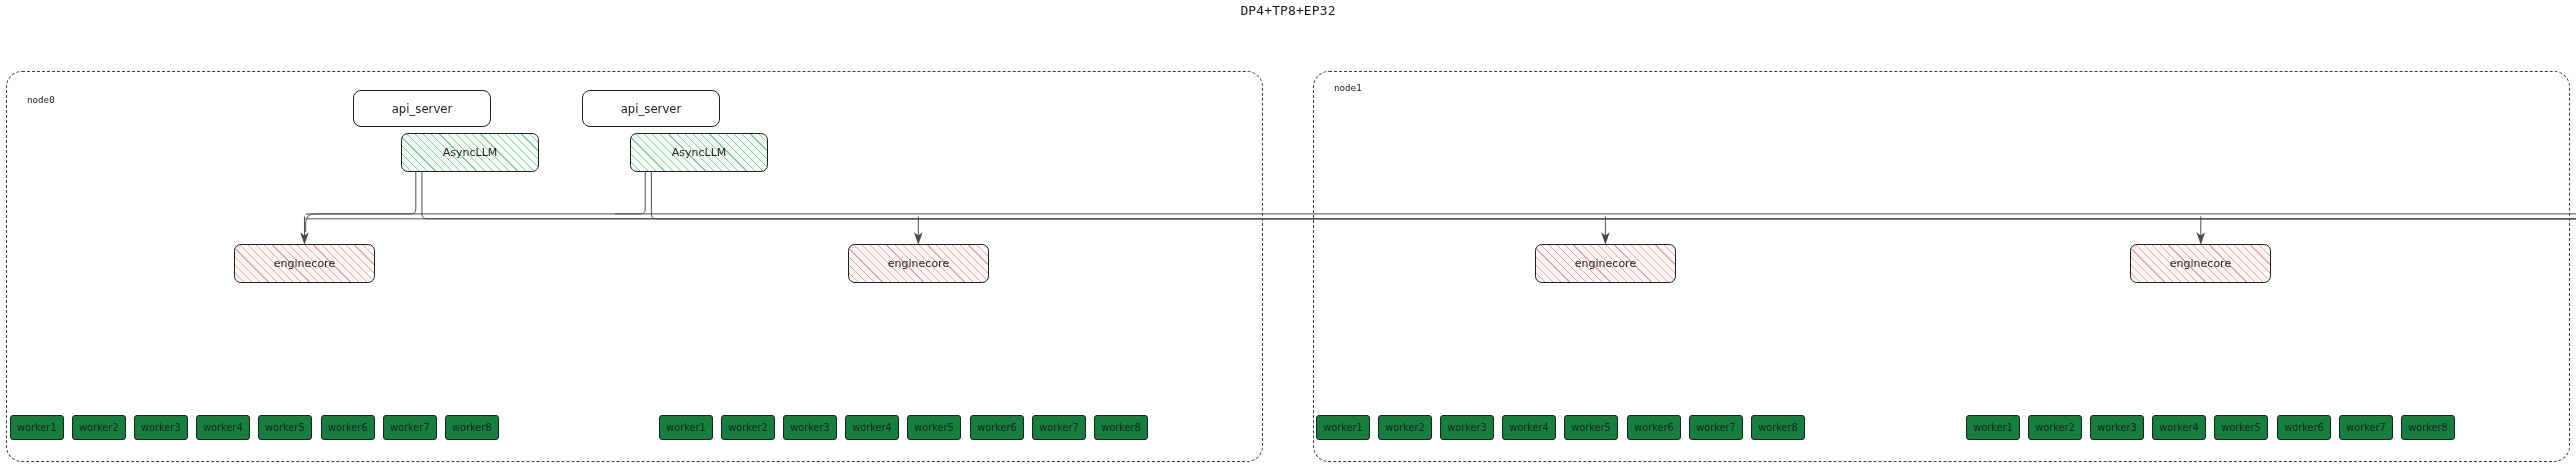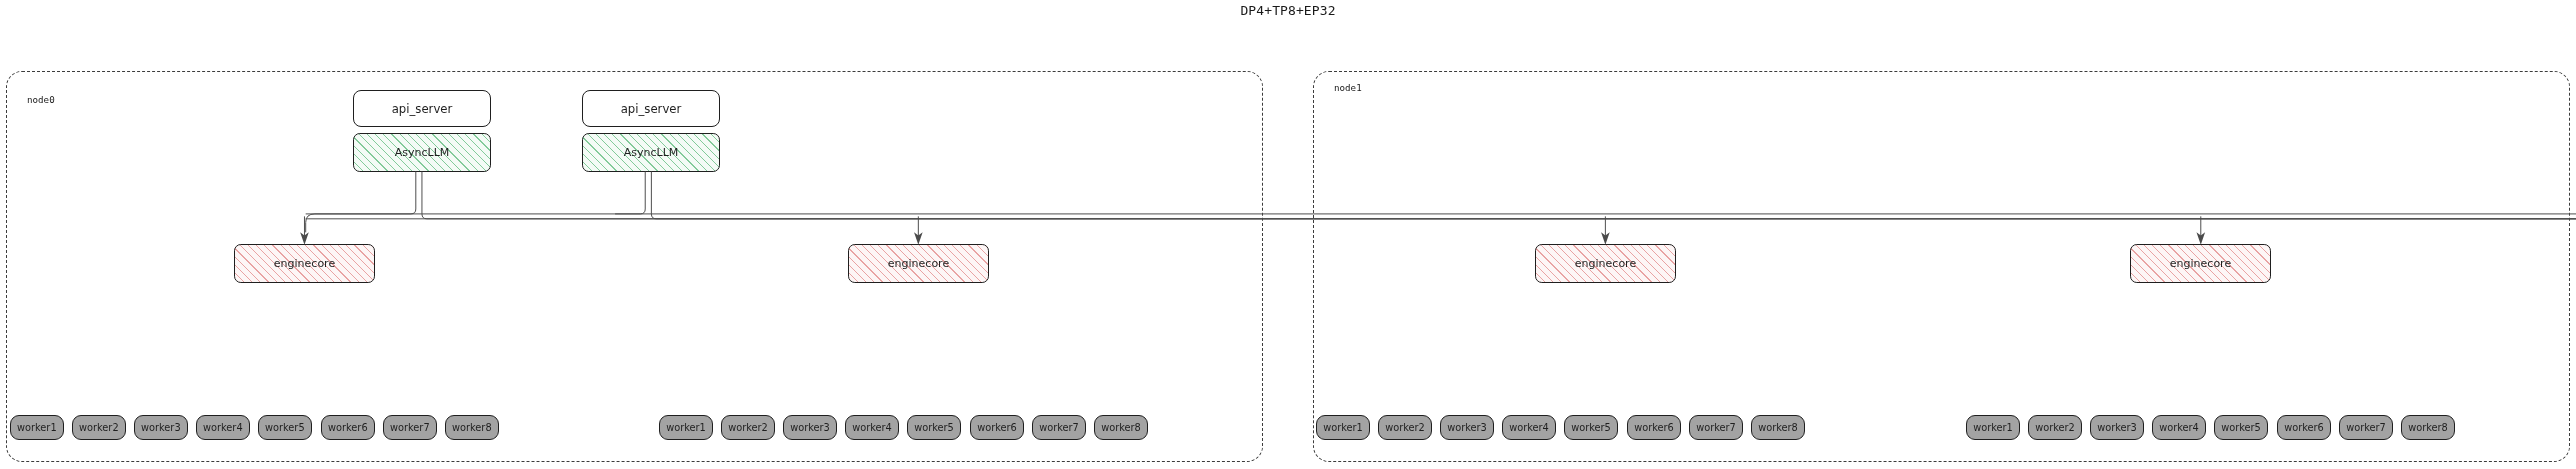--- a/index.html
+++ b/index.html
@@ -39,32 +39,33 @@
 
   .box.api{border-radius:8px;font-size:11.7px;}
 
   
   .box.hatch-green{
     background-color:#f4fbf6;
     background-image:repeating-linear-gradient(
       45deg,
       rgba(93,186,123,.75) 0px, rgba(93,186,123,.75) 0.9px,
       rgba(0,0,0,0) 0.9px, rgba(0,0,0,0) 5.8px);
+    margin-left:48px;
   }
   
   .box.hatch-red{
     background-color:#fdf6f6;
     background-image:repeating-linear-gradient(
       45deg,
       rgba(226,136,136,.75) 0px, rgba(226,136,136,.75) 0.9px,
       rgba(0,0,0,0) 0.9px, rgba(0,0,0,0) 5.8px);
   }
 
   .box.worker{
-    border-width:1.4px;border-radius:9px;font-size:9.8px;background:#a3a3a3;text-align:center;
+    border-width:1.4px;border-radius:3px;font-size:9.8px;background:#15803d;text-align:center;
   }
 
   
   #edges{position:absolute;left:0;top:0;width:2576px;height:469px;overflow:visible;}
   #edges path{fill:none;stroke:#4a4a4a;stroke-width:1.6px;}
   #edges .ahead{fill:#4a4a4a;stroke:none;}
 </style>
 </head>
 <body>
 

